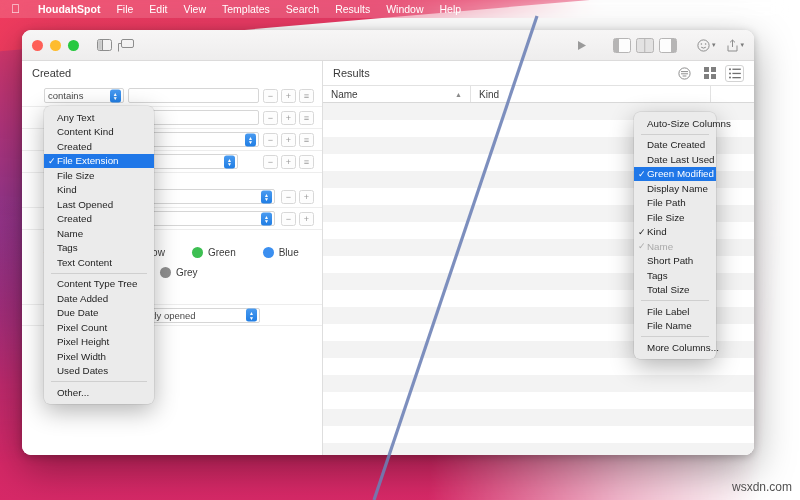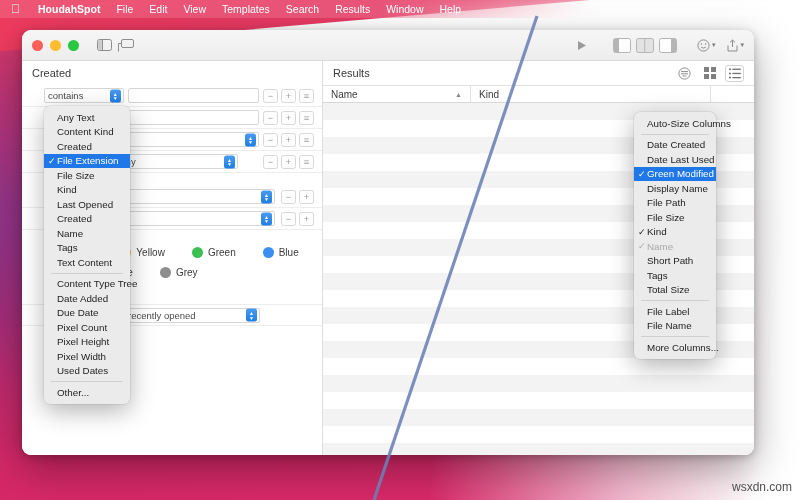--- a/index.html
+++ b/index.html
@@ -173,21 +173,21 @@
   .zrow { height: 17px; }
   .zrow.alt { background: #f3f3f3; }
 
   
   .menu {
     position: absolute; border-radius: 6px;
     background: #ebebeb;
     box-shadow: 0 7px 24px rgba(0,0,0,.30), 0 0 0 .5px rgba(0,0,0,.12);
     padding: 4px 0; z-index: 30;
   }
-  .menu-left { left: 22px; top: 76px; width: 86px; }
+  .menu-left { left: 22px; top: 76px; width: 110px; }
   .menu-right { left: 612px; top: 82px; width: 82px; }
   .mi {
     height: 14.5px; display: flex; align-items: center;
     font-size: 9.8px; color: #1d1d1d; padding: 0 6px 0 4px; white-space: nowrap;
   }
   .mi .tick { width: 9px; font-size: 9px; color: #1d1d1d; flex: 0 0 auto; }
   .mi.sel { background: #1f77e8; color: #ffffff; border-radius: 0; }
   .mi.sel .tick { color: #ffffff; }
   .mi.dim { color: #a9a9a9; }
   .mi.dim .tick { color: #a9a9a9; }

